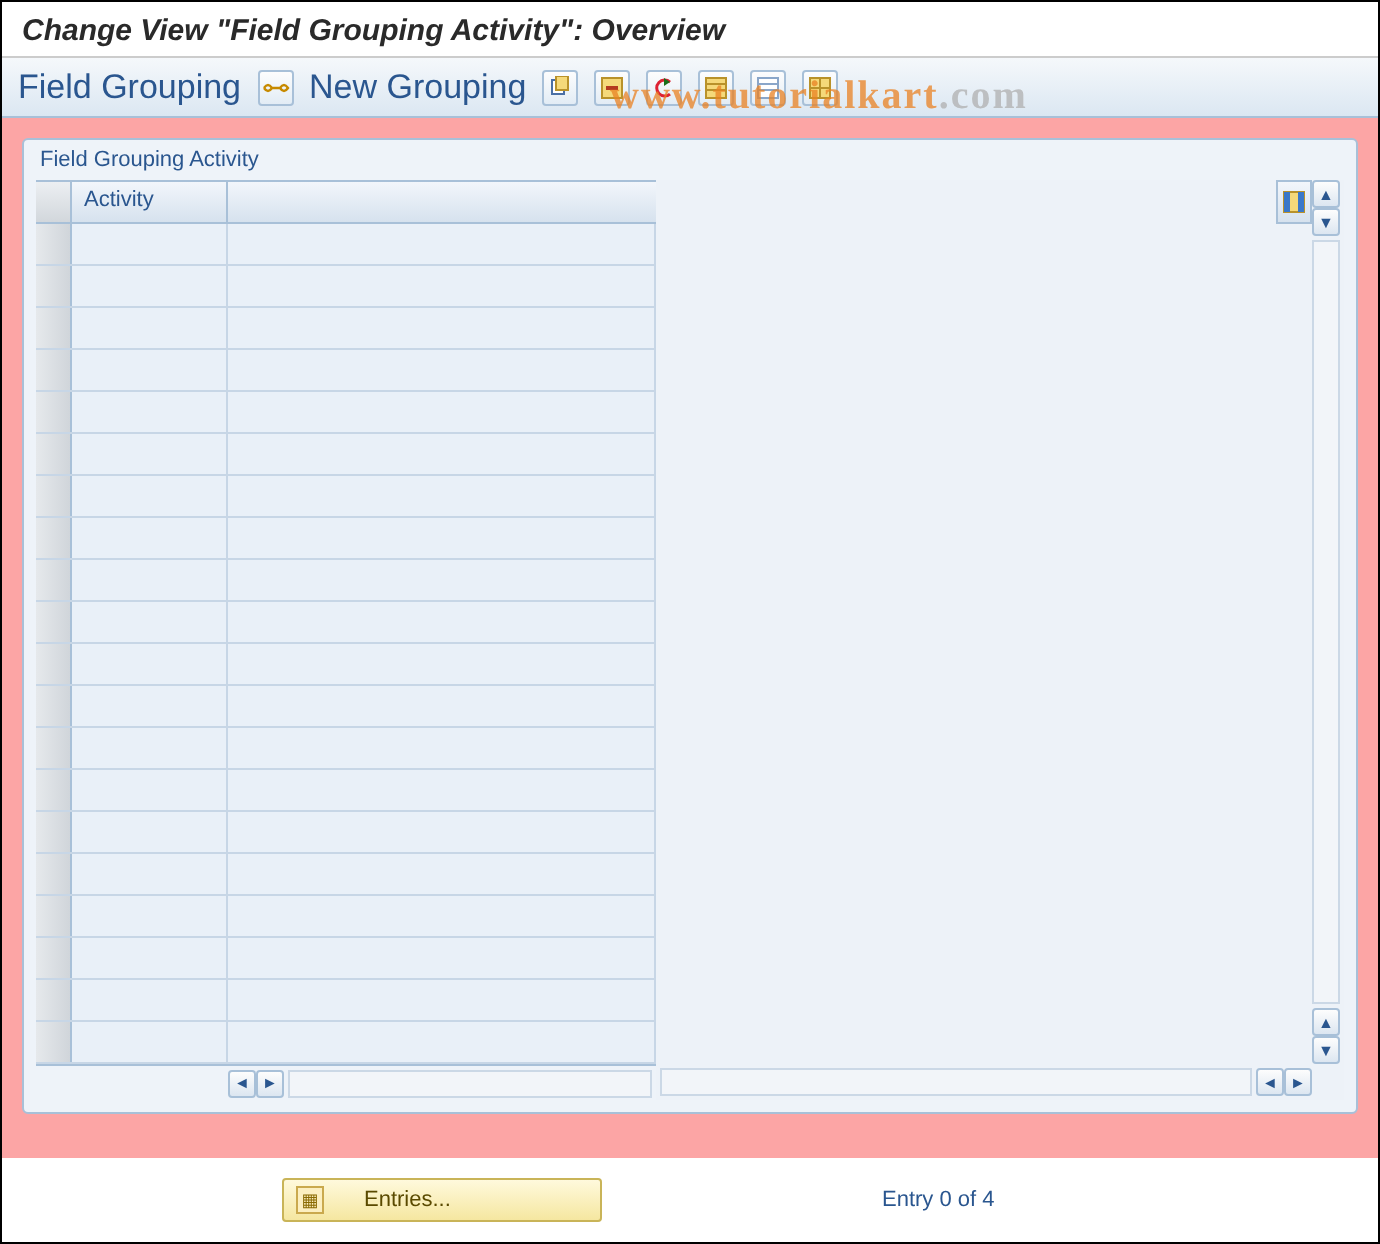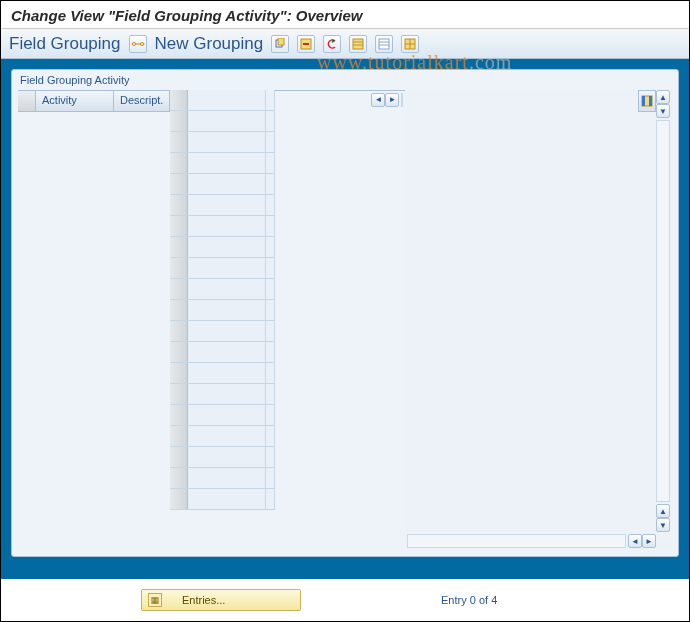--- a/index.html
+++ b/index.html
@@ -44,55 +44,54 @@
     border-radius: 2px;
     display: inline-flex;
     align-items: center;
     justify-content: center;
     font-size: 10px;
     cursor: pointer;
   }
   .watermark {
     position: absolute;
     top: 36px;
-    left: 316px;
+    left: 304px;
     font-size: 20px;
-    font-weight: normal;
+    font-weight: bold;
     font-family: Georgia, serif;
     pointer-events: none;
     color: #ea8223;
     opacity: 0.75;
     letter-spacing: 1px;
-    margin-top: 14px;
   }
   .watermark .grey { color: #b0b0b0; }
   .content-area {
     padding: 10px;
-    background: #0369a1;
+    background: #fca5a5;
     height: 530px;
   }
   .groupbox {
     border: 1px solid #a8c0d8;
     background: #eef3f9;
     border-radius: 3px;
   }
   .groupbox-title {
     padding: 4px 8px;
     color: #2a568f;
     font-size: 11px;
   }
   .grid-wrapper {
     margin: 0 6px 6px 6px;
     display: flex;
     height: 460px;
   }
   .grid-left {
     flex: 0 0 310px;
     display: flex;
-    flex-direction: row;
+    flex-direction: column;
   }
   .grid-header {
     display: flex;
     background: linear-gradient(#f2f6fb, #d6e2ee);
     border-top: 1px solid #a8c0d8;
     border-bottom: 1px solid #a8c0d8;
     height: 22px;
     align-items: stretch;
   }
   .rowsel-head {
@@ -273,21 +272,20 @@
 </div>
 
 <div class="content-area">
   <div class="groupbox">
     <div class="groupbox-title">Field Grouping Activity</div>
     <div class="grid-wrapper">
       <div class="grid-left">
         <div class="grid-header">
           <div class="rowsel-head"></div>
           <div class="col-head col-activity">Activity</div>
-          <div class="col-head col-descript">Descript.</div>
         </div>
         <div class="grid-body" id="grid-body">
             <div class="grid-row">
               <div class="rowsel"></div>
               <div class="cell cell-activity"></div>
               <div class="cell cell-descript"></div>
             </div>
             <div class="grid-row">
               <div class="rowsel"></div>
               <div class="cell cell-activity"></div>

